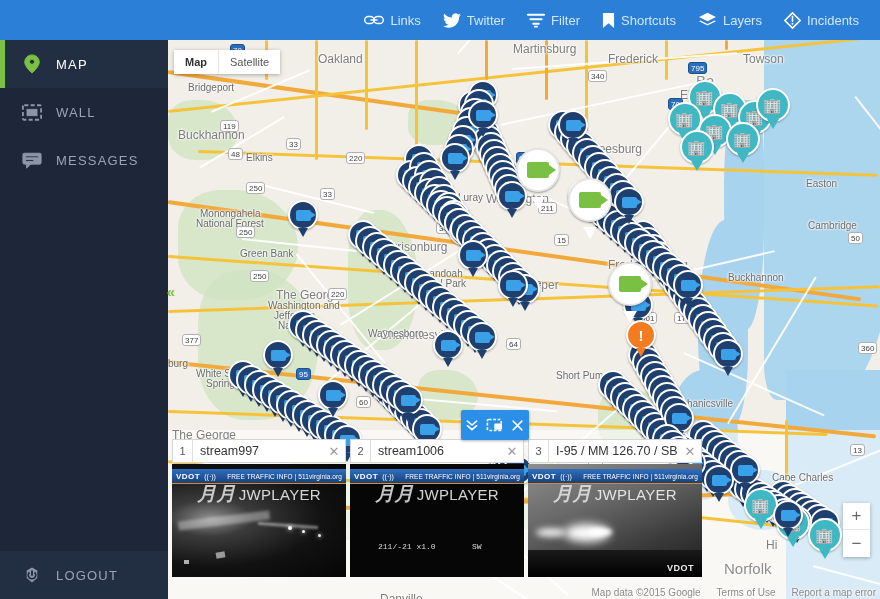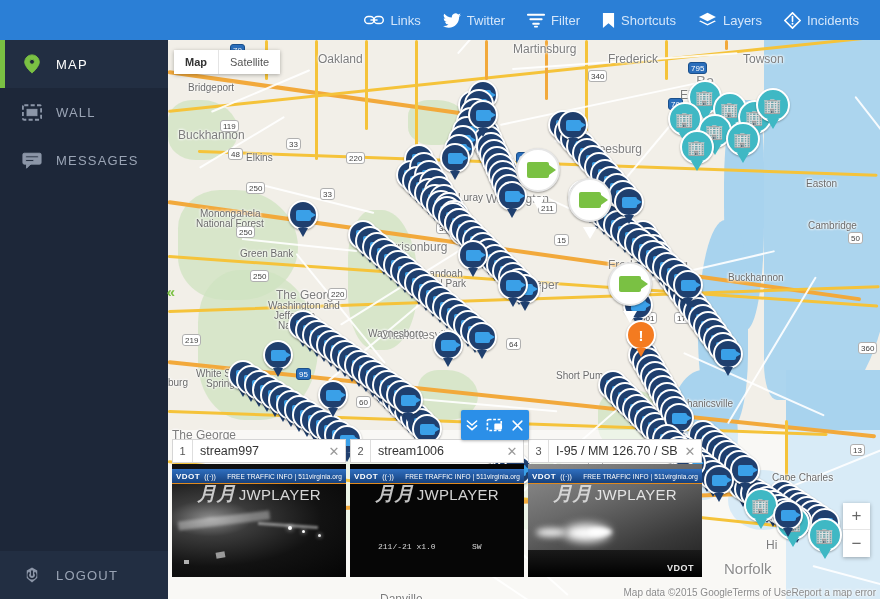--- a/index.html
+++ b/index.html
@@ -98,21 +98,21 @@
   .zoomctl {
     position: absolute; right: 10px; bottom: 42px; width: 27px;
     background: #fff; box-shadow: 0 1px 4px rgba(0,0,0,.3); z-index: 20;
   }
   .zoomctl div {
     height: 27px; display: flex; align-items: center; justify-content: center;
     font-size: 17px; color: #666; cursor: pointer;
   }
   .zoomctl div:first-child { border-bottom: 1px solid #e6e6e6; }
   .attrib {
-    position: absolute; right: 4px; bottom: 1px; display: flex; 
+    position: absolute; right: 4px; bottom: 1px; display: flex; gap: 16px;
     font-size: 10px; color: #8b8b8b; z-index: 21;
     text-shadow: 0 0 3px #fff, 0 0 3px #fff;
   }
   .attrib span { cursor: pointer; white-space: nowrap; }
 
   
   .pin { position: absolute; width: 30px; height: 38px; }
   .pin .body {
     width: 30px; height: 30px; border-radius: 50% 50% 50% 50%;
     background: #1f3f6e; border: 2px solid #ffffff;
@@ -425,21 +425,21 @@
         <div class="city-label med" style="left: 440px; top: 218px;">Fredericksburg</div>
         <div class="city-label" style="left: 560px; top: 232px;">Buckhannon</div>
         <div class="city-label med" style="left: 108px; top: 248px;">The George</div>
         <div class="city-label" style="left: 100px; top: 260px;">Washington and</div>
         <div class="city-label" style="left: 106px; top: 270px;">Jefferson</div>
         <div class="city-label" style="left: 110px; top: 280px;">National</div>
         <div class="city-label med" style="left: 212px; top: 288px;">Charlottesville</div>
         <div class="city-label" style="left: 200px; top: 288px;">Waynesboro</div>
         <div class="city-label" style="left: 28px; top: 328px;">White Sulphur</div>
         <div class="city-label" style="left: 38px; top: 338px;">Springs</div>
-        <div class="city-label" style="left: 0px; top: 318px; margin-top: 19px;">burg</div>
+        <div class="city-label" style="left: 0px; top: 318px;">burg</div>
         <div class="city-label" style="left: 388px; top: 330px;">Short Pum</div>
         <div class="city-label" style="left: 500px; top: 358px;">Mechanicsville</div>
         <div class="city-label med" style="left: 4px; top: 388px;">The George</div>
         <div class="city-label" style="left: 4px; top: 402px;">Washington</div>
         <div class="city-label med" style="left: 212px; top: 552px;">Danville</div>
         <div class="city-label big" style="left: 556px; top: 520px;">Norfolk</div>
         <div class="city-label big" style="left: 556px; top: 556px;">Chesapeake</div>
         <div class="city-label med" style="left: 460px; top: 558px;">Franklin</div>
         <div class="city-label med" style="left: 600px; top: 470px;">Newport</div>
         <div class="city-label" style="left: 604px; top: 432px;">Cape Charles</div>
@@ -460,21 +460,21 @@
         <div class="shield" style="left: 152px; top: 148px;">33</div>
         <div class="shield" style="left: 68px; top: 186px;">250</div>
         <div class="shield" style="left: 268px; top: 182px;">340</div>
         <div class="shield" style="left: 386px; top: 194px;">15</div>
         <div class="shield" style="left: 470px; top: 272px;">301</div>
         <div class="shield" style="left: 506px; top: 272px;">17</div>
         <div class="shield" style="left: 160px; top: 248px;">220</div>
         <div class="shield" style="left: 82px; top: 230px;">250</div>
         <div class="shield interstate" style="left: 128px; top: 328px;">95</div>
         <div class="shield" style="left: 338px; top: 298px;">64</div>
-        <div class="shield" style="left: 14px; top: 294px;">219</div>
+        <div class="shield" style="left: 14px; top: 294px;">377</div>
         <div class="shield" style="left: 690px; top: 302px;">360</div>
         <div class="shield" style="left: 680px; top: 192px;">50</div>
         <div class="shield" style="left: 88px; top: 348px;">220</div>
         <div class="shield" style="left: 188px; top: 356px;">60</div>
         <div class="shield" style="left: 682px; top: 404px;">13</div>
         <div class="shield" style="left: 420px; top: 420px;">58</div>
         <div class="pin" style="left: 290px; top: 50px; z-index: 10;">
           <div class="body">
             <div class="cam"></div>
           </div>

